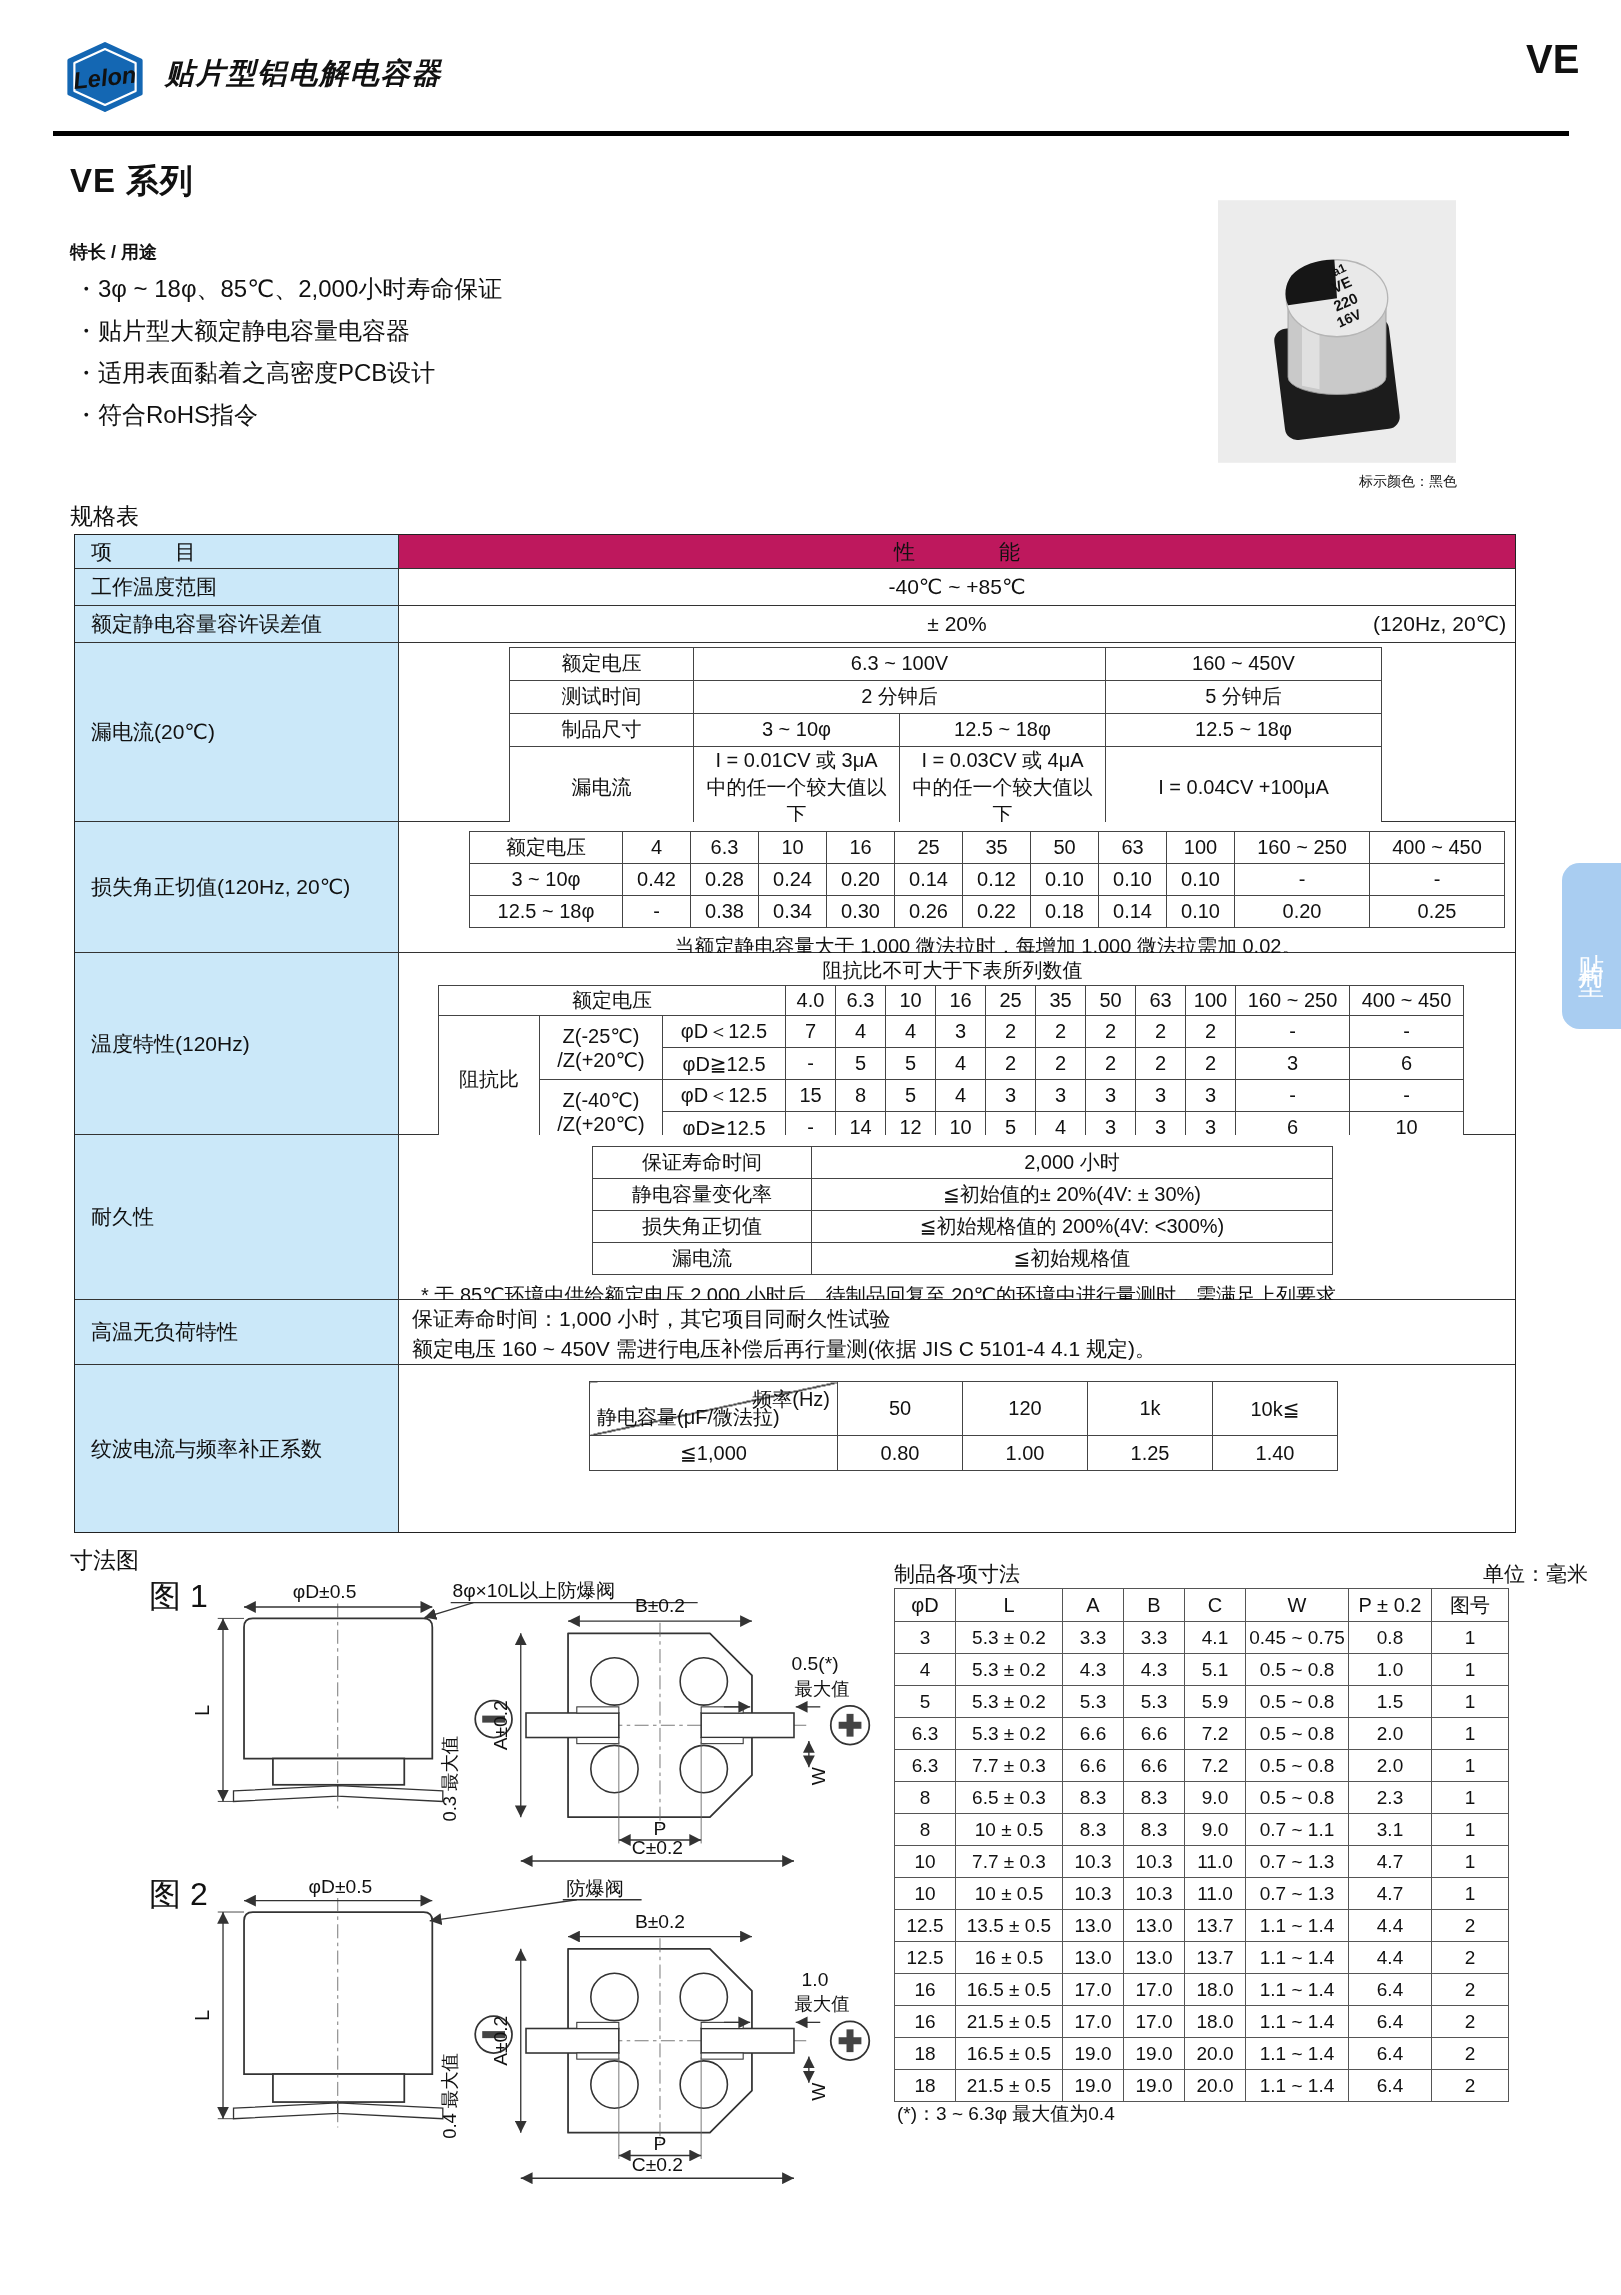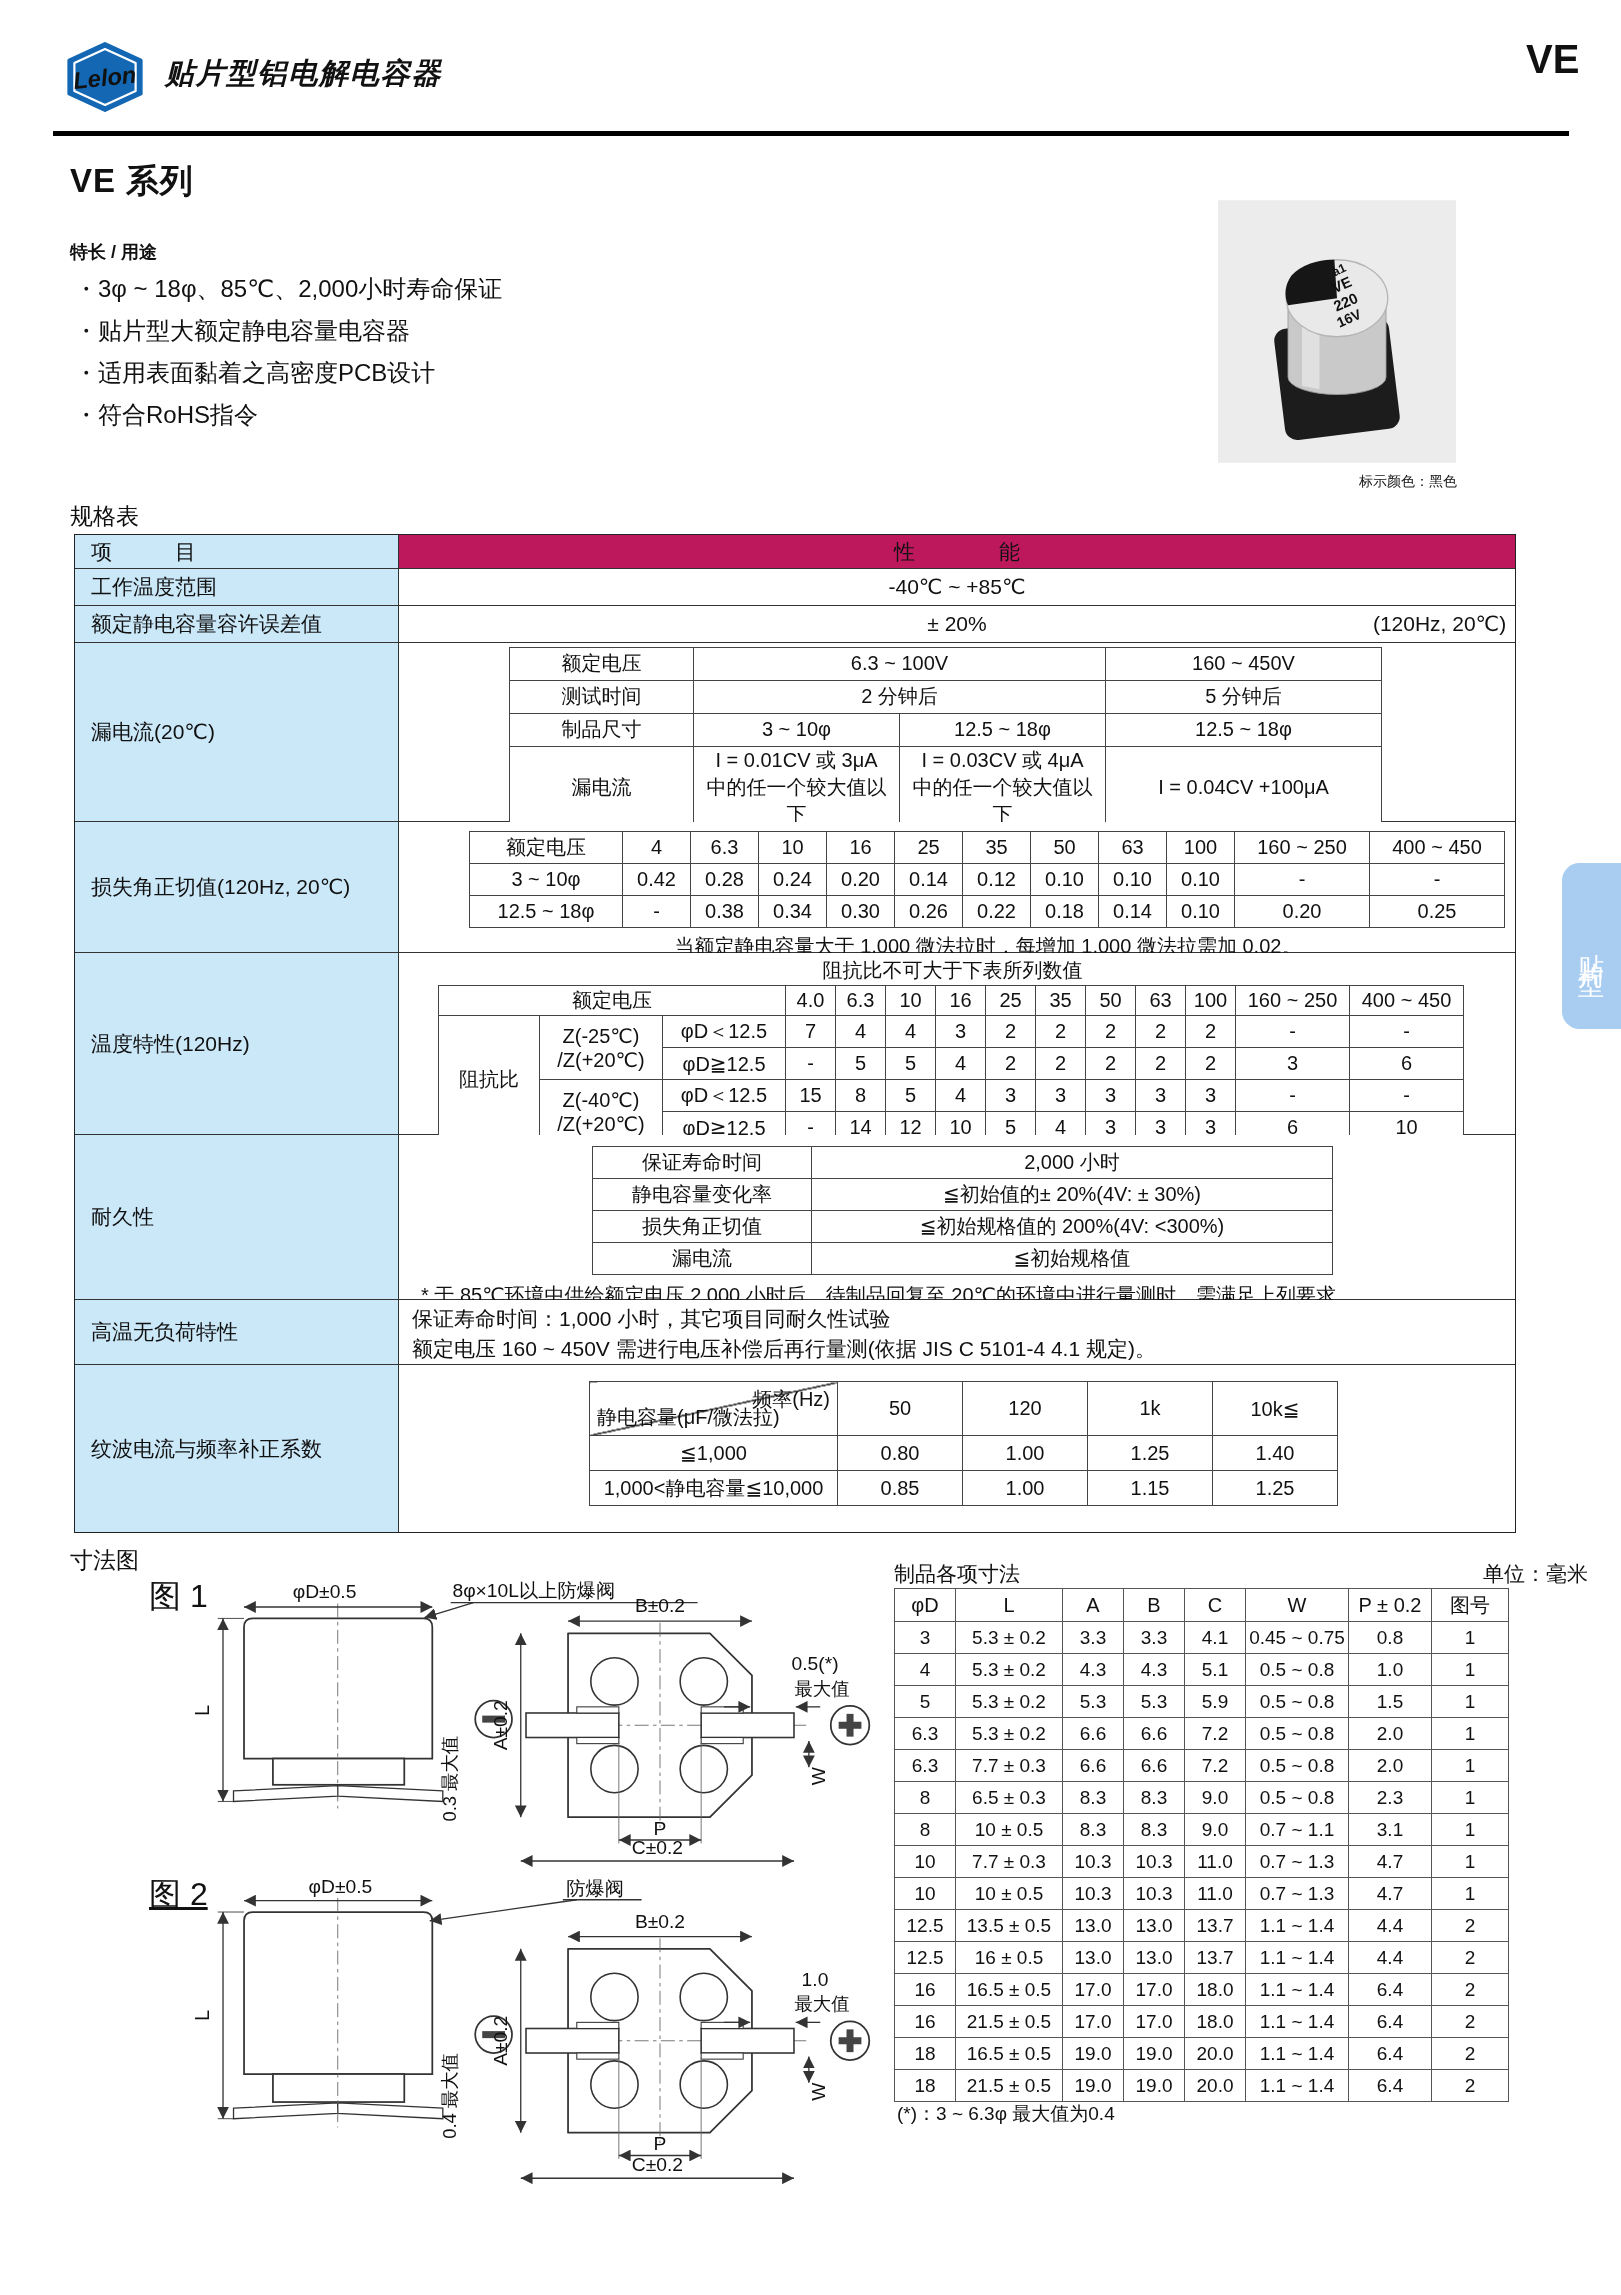--- a/index.html
+++ b/index.html
@@ -423,27 +423,20 @@
               </tr>
           </thead>
           <tbody>
               <tr>
                 <td>≦1,000</td>
                 <td>0.80</td>
                 <td>1.00</td>
                 <td>1.25</td>
                 <td>1.40</td>
               </tr>
-              <tr>
-                <td>1,000&lt;静电容量≦10,000</td>
-                <td>0.85</td>
-                <td>1.00</td>
-                <td>1.15</td>
-                <td>1.25</td>
-              </tr>
             </tbody>
         </table>
       </div>
     </div>
 
   </div>
 
   <div class="abs section-heading" style="left:70px;top:1545px;">寸法图</div>
   <div class="abs fig-label" style="left:101px;top:1575px;">图 1</div>
 
@@ -499,21 +492,21 @@
     <line x1="775" y1="185" x2="775" y2="215" stroke="#333" stroke-width="1.5" marker-start="url(#ar1)" marker-end="url(#ar1)"></line>
     <text transform="rotate(-90 793 225)" x="793" y="225" text-anchor="middle" font-size="22">W</text>
     <line x1="558" y1="186" x2="558" y2="302" stroke="#666" stroke-width="1"></line>
     <line x1="652" y1="186" x2="652" y2="302" stroke="#666" stroke-width="1"></line>
     <line x1="558" y1="298" x2="652" y2="298" stroke="#333" stroke-width="1.5" marker-start="url(#ar1)" marker-end="url(#ar1)"></line>
     <text x="605" y="292" text-anchor="middle" font-size="22">P</text>
     <text x="602" y="314" text-anchor="middle" font-size="22">C±0.2</text>
     <line x1="446" y1="322" x2="758" y2="322" stroke="#333" stroke-width="1.5" marker-start="url(#ar1)" marker-end="url(#ar1)"></line>
   </svg>
 
-  <div class="abs fig-label" style="left:101px;top:1873px;text-decoration:underline;">图 2</div>
+  <div class="abs fig-label" style="left:101px;top:1873px;">图 2</div>
 
   <svg class="abs" style="left:130px;top:1877px;" width="771" height="317" viewBox="0 0 880 362">
     <defs>
       <marker id="ar2" viewBox="0 0 10 10" refX="10" refY="5" markerWidth="9" markerHeight="9" orient="auto-start-reverse">
         <path d="M0,0 L10,5 L0,10 z" fill="#333"></path>
       </marker>
     </defs>
 
     <path d="M140 40 H335 Q345 40 345 50 V225 H130 V50 Q130 40 140 40 Z" fill="#fff" stroke="#333" stroke-width="2"></path>
     <rect x="163" y="225" width="150" height="32" fill="#fff" stroke="#333" stroke-width="2"></rect>

